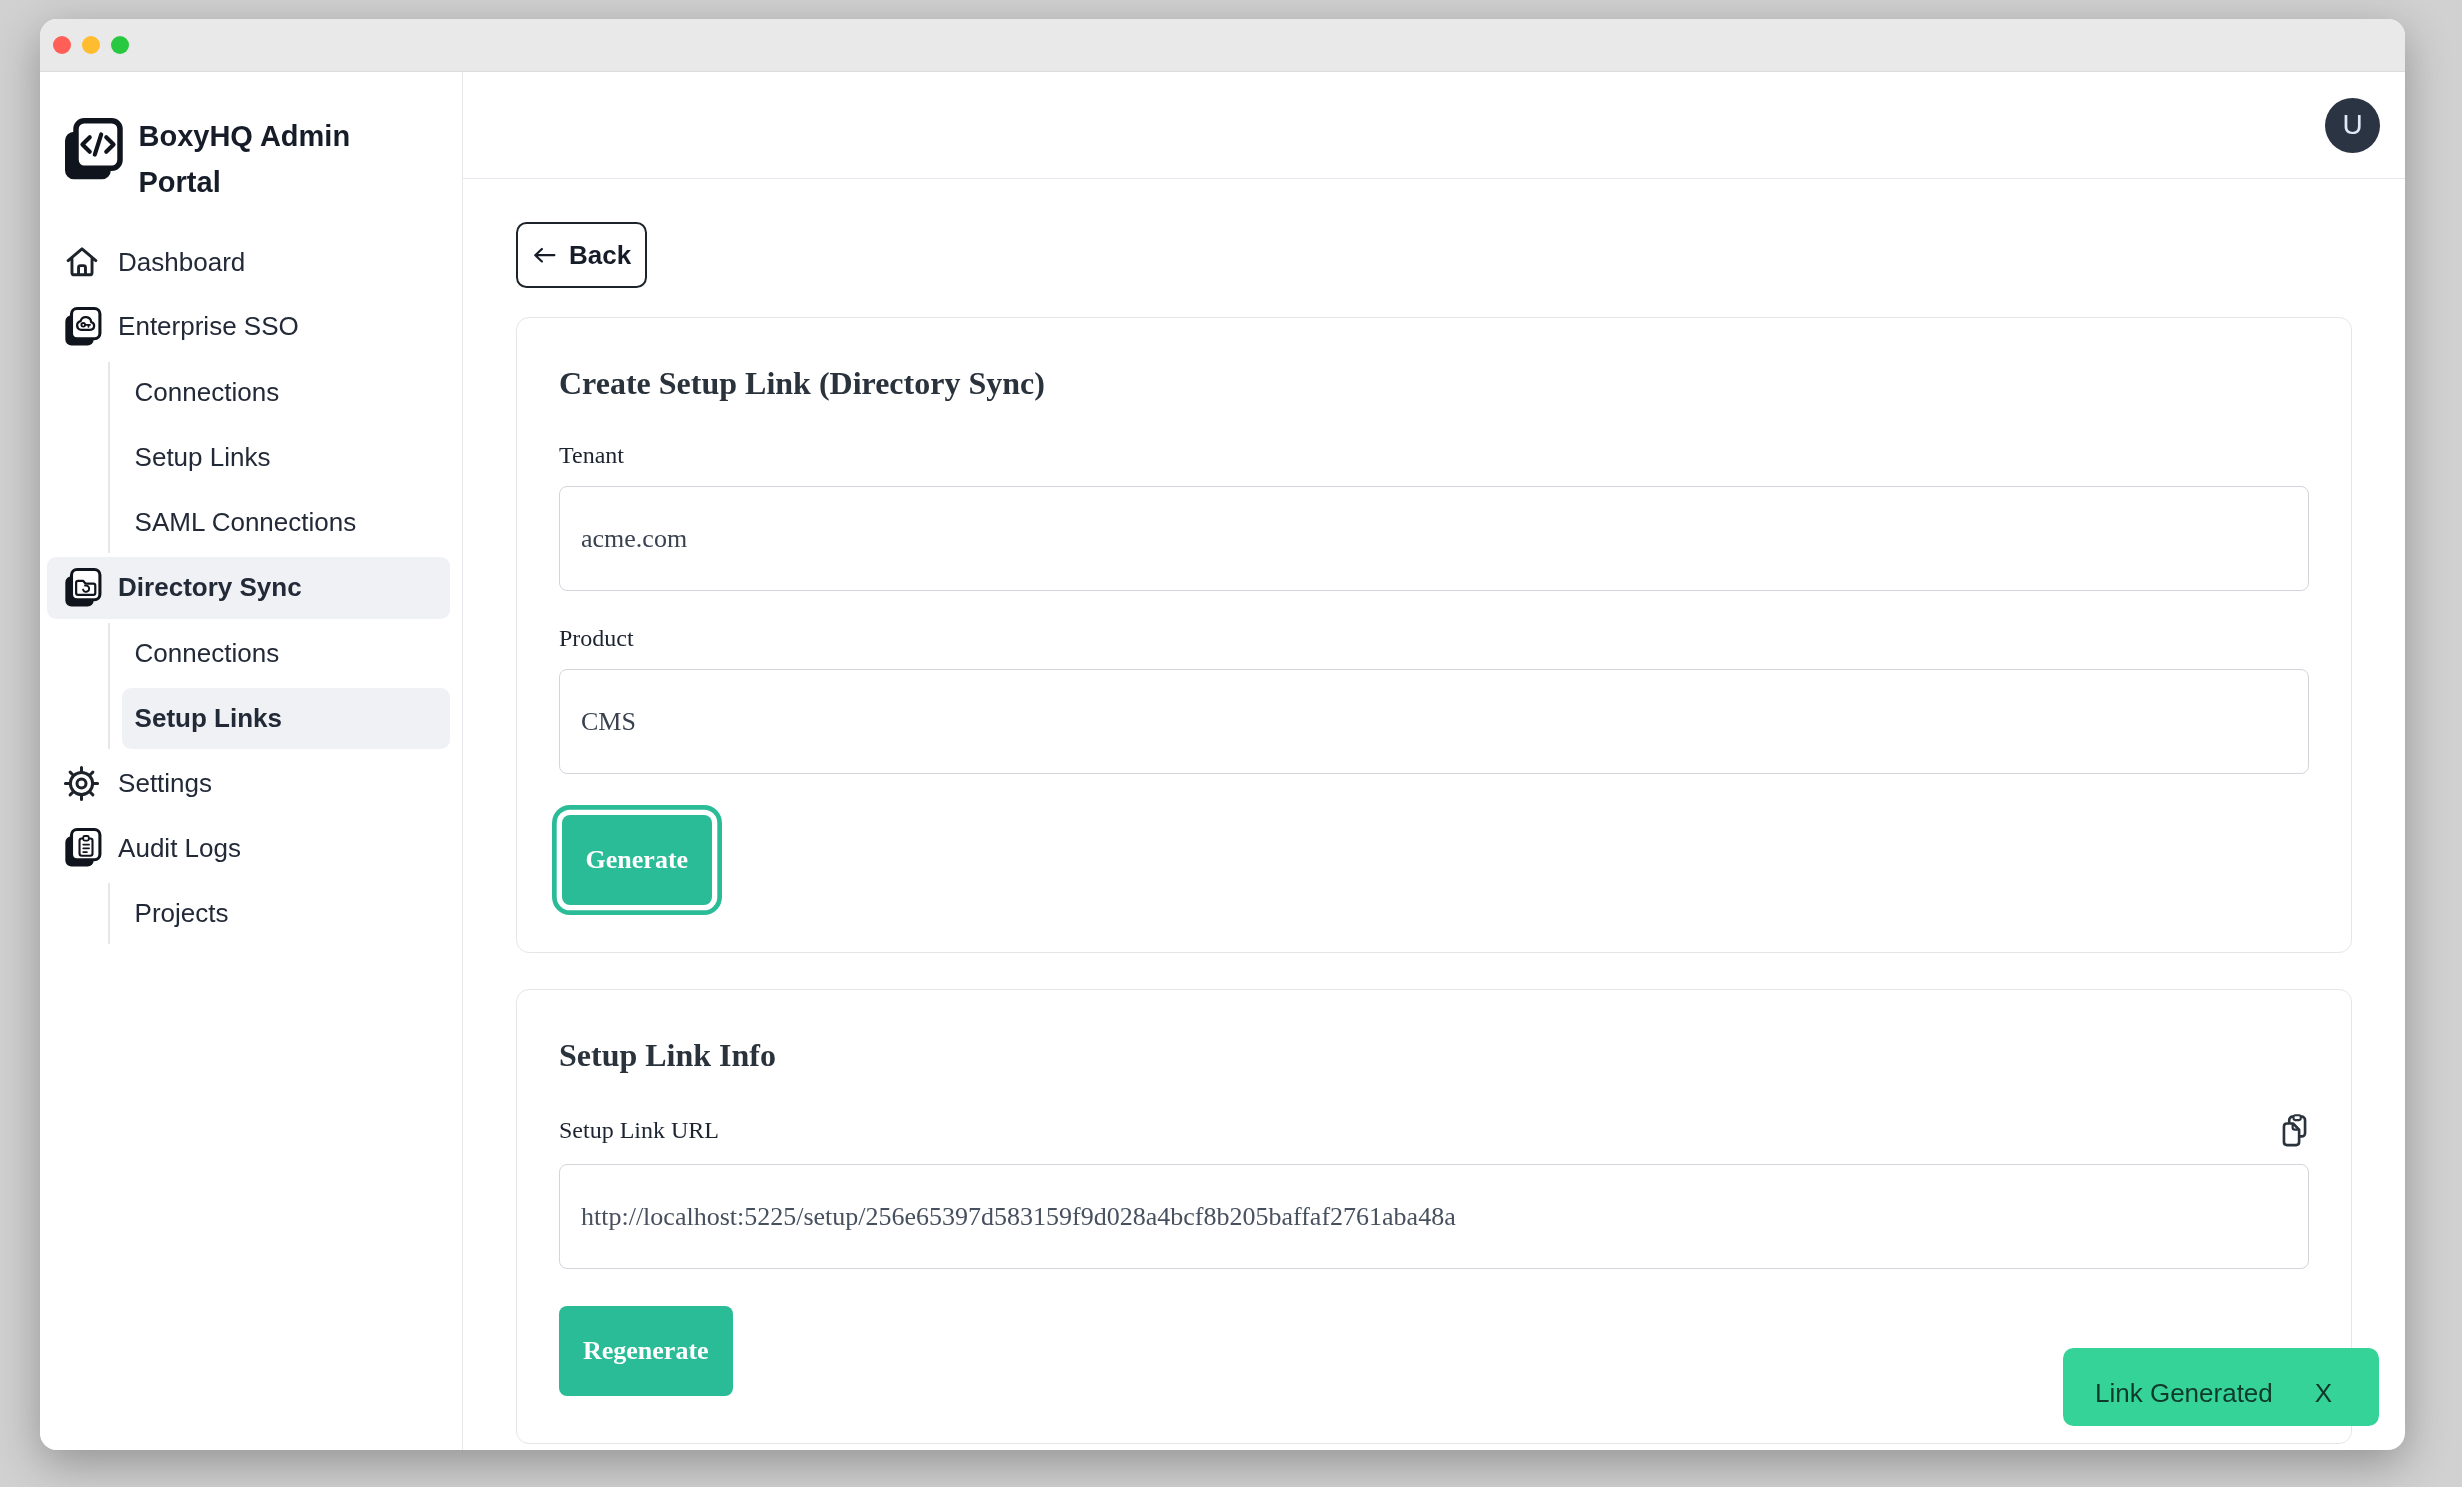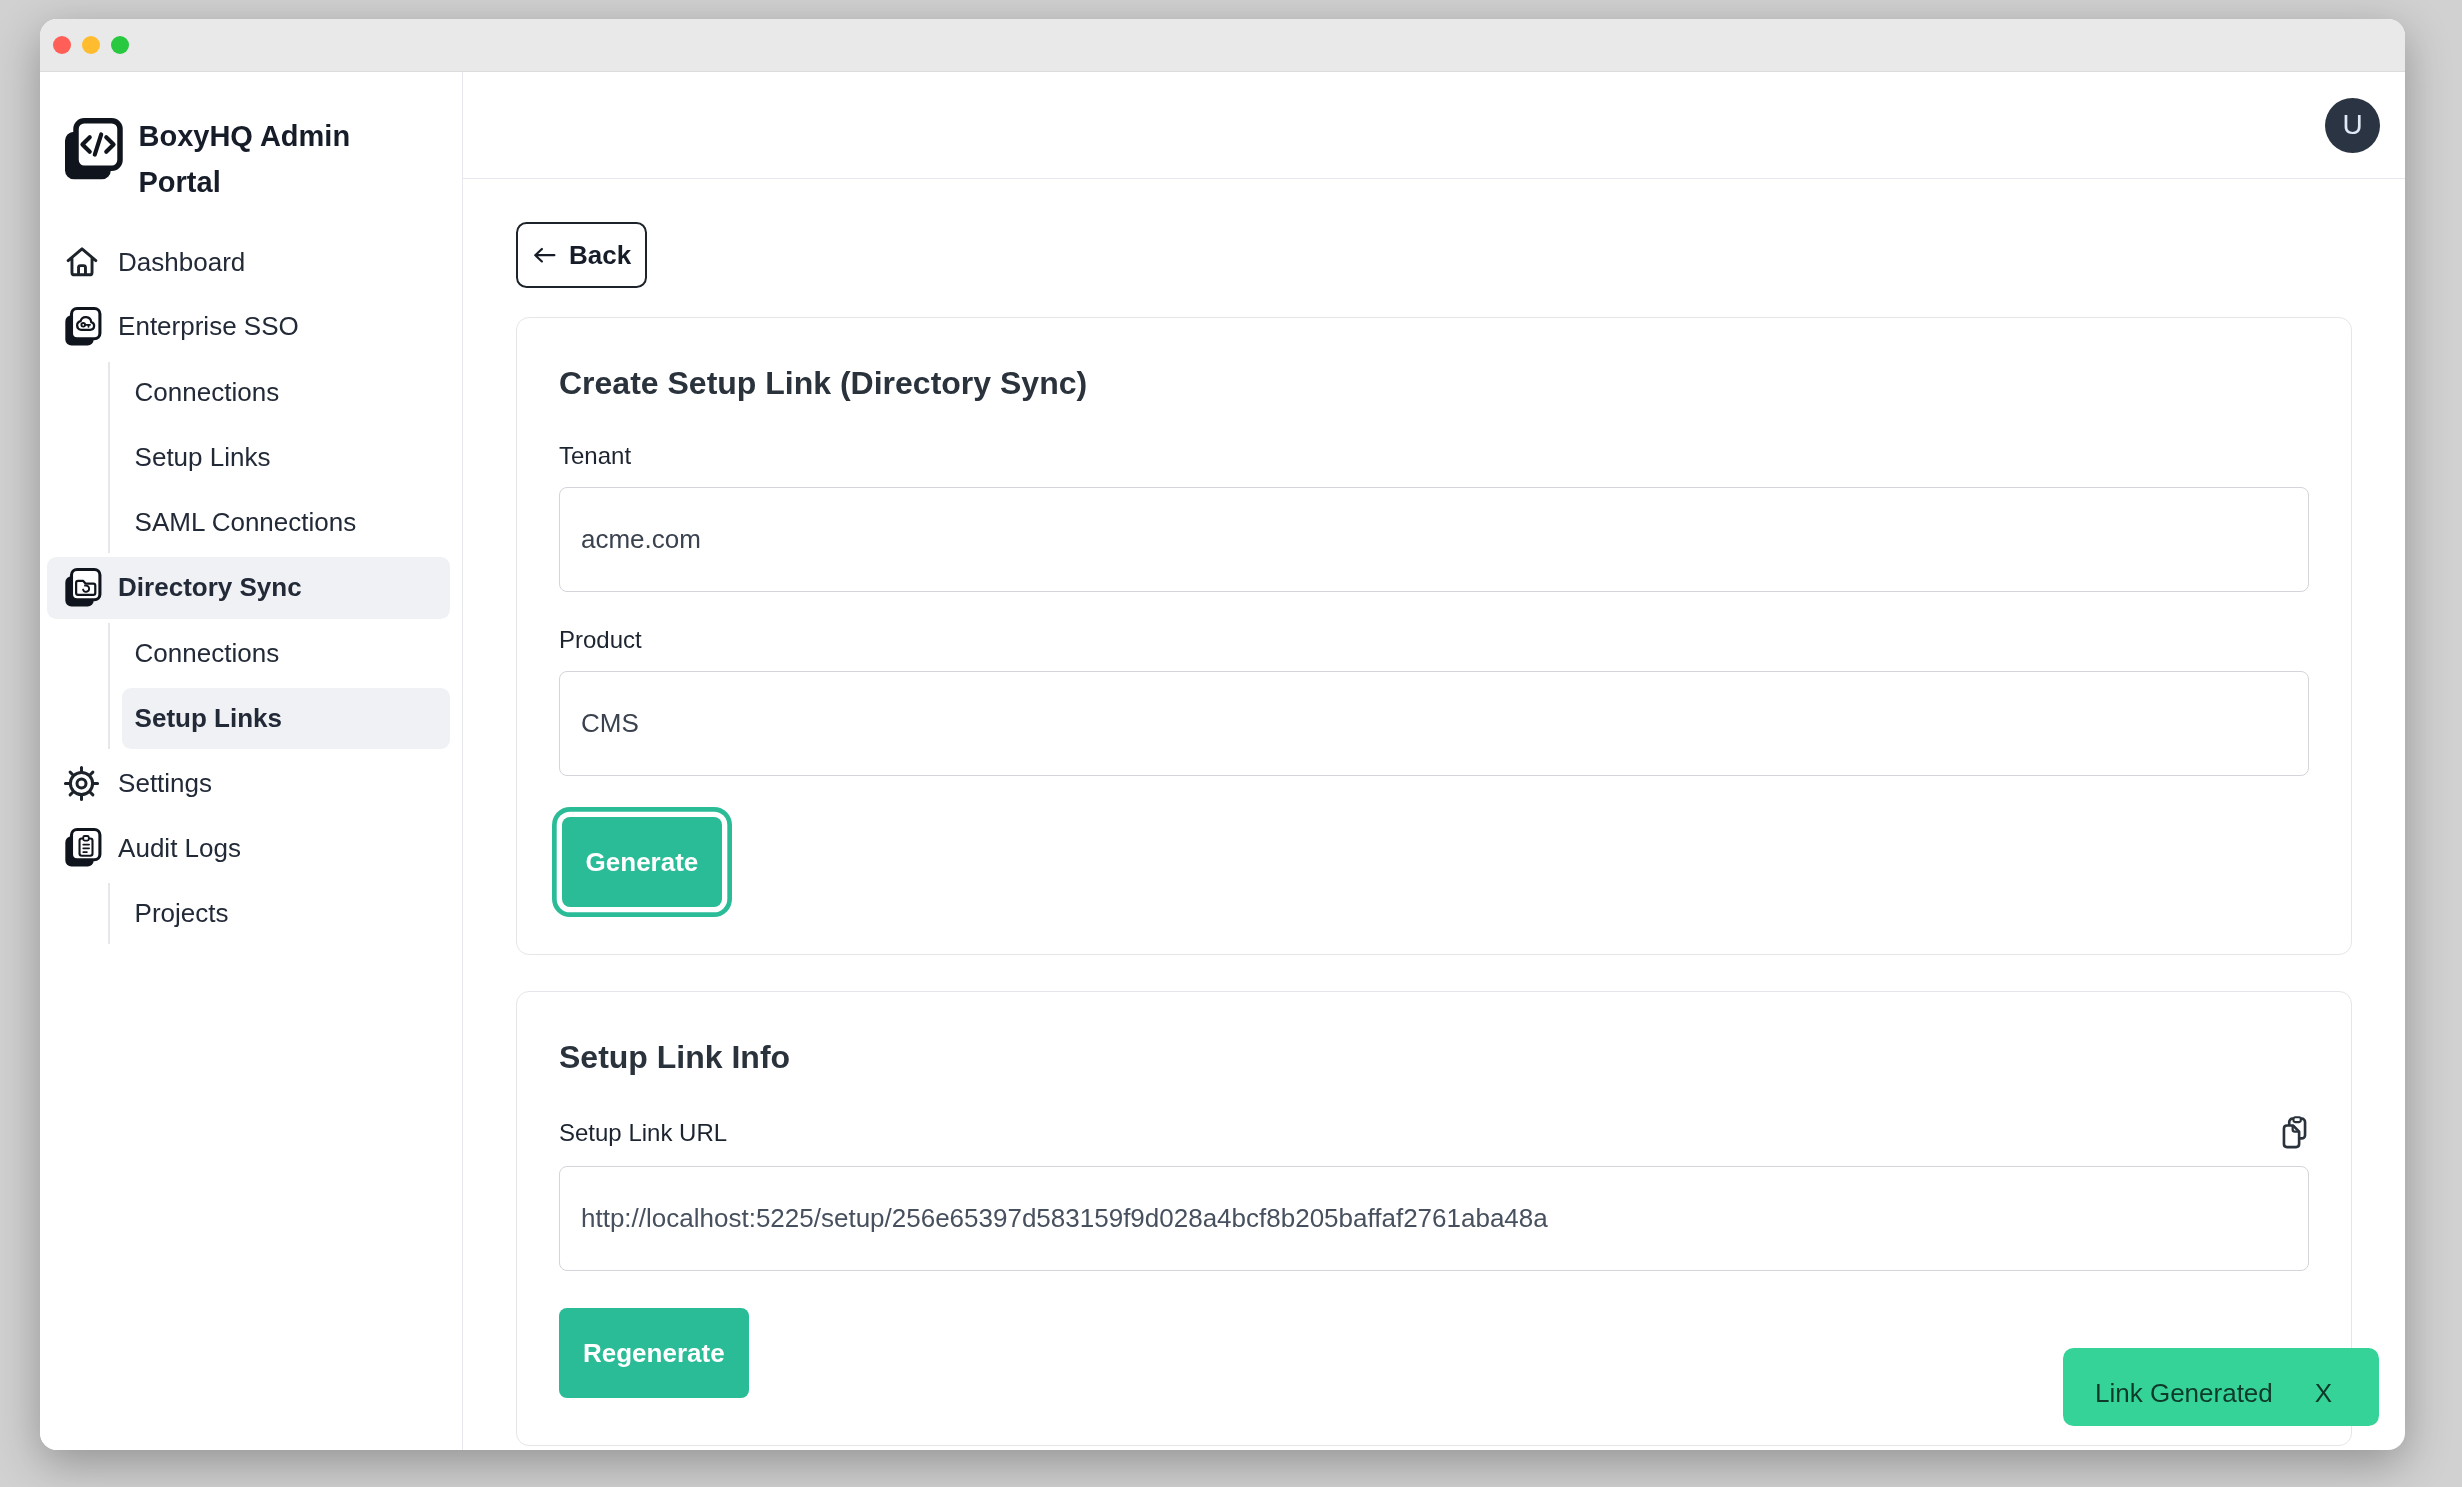--- a/index.html
+++ b/index.html
@@ -72,20 +72,21 @@
     display:inline-flex; align-items:center; gap:12px;
     height:66px; padding:0 14px; margin-bottom:29px;
     background:#fff; border:2.6px solid #1d232a; border-radius:10.5px;
     font-size:26px; font-weight:600; color:#161d29; cursor:pointer;
     font-family:inherit;
   }
 
   .card {
     border:1.3px solid #e5e6ea; border-radius:13px; background:#fff;
     padding:47px 42px;
+    font-family:Liberation Serif, serif;
   }
   .card + .card { margin-top:36px; }
   .card h2 { margin:0 0 40px; font-size:32px; font-weight:700; color:#2a323c; }
 
   .field-label { font-size:24px; font-weight:500; color:#1c2430; margin-bottom:17px; }
   .text-input {
     display:block; width:100%; height:105px; padding:0 21px; margin:0;
     border:1.3px solid #d3d5da; border-radius:8px; background:#fff;
     font-size:26px; color:#3a424f; font-family:inherit; outline:none;
   }

